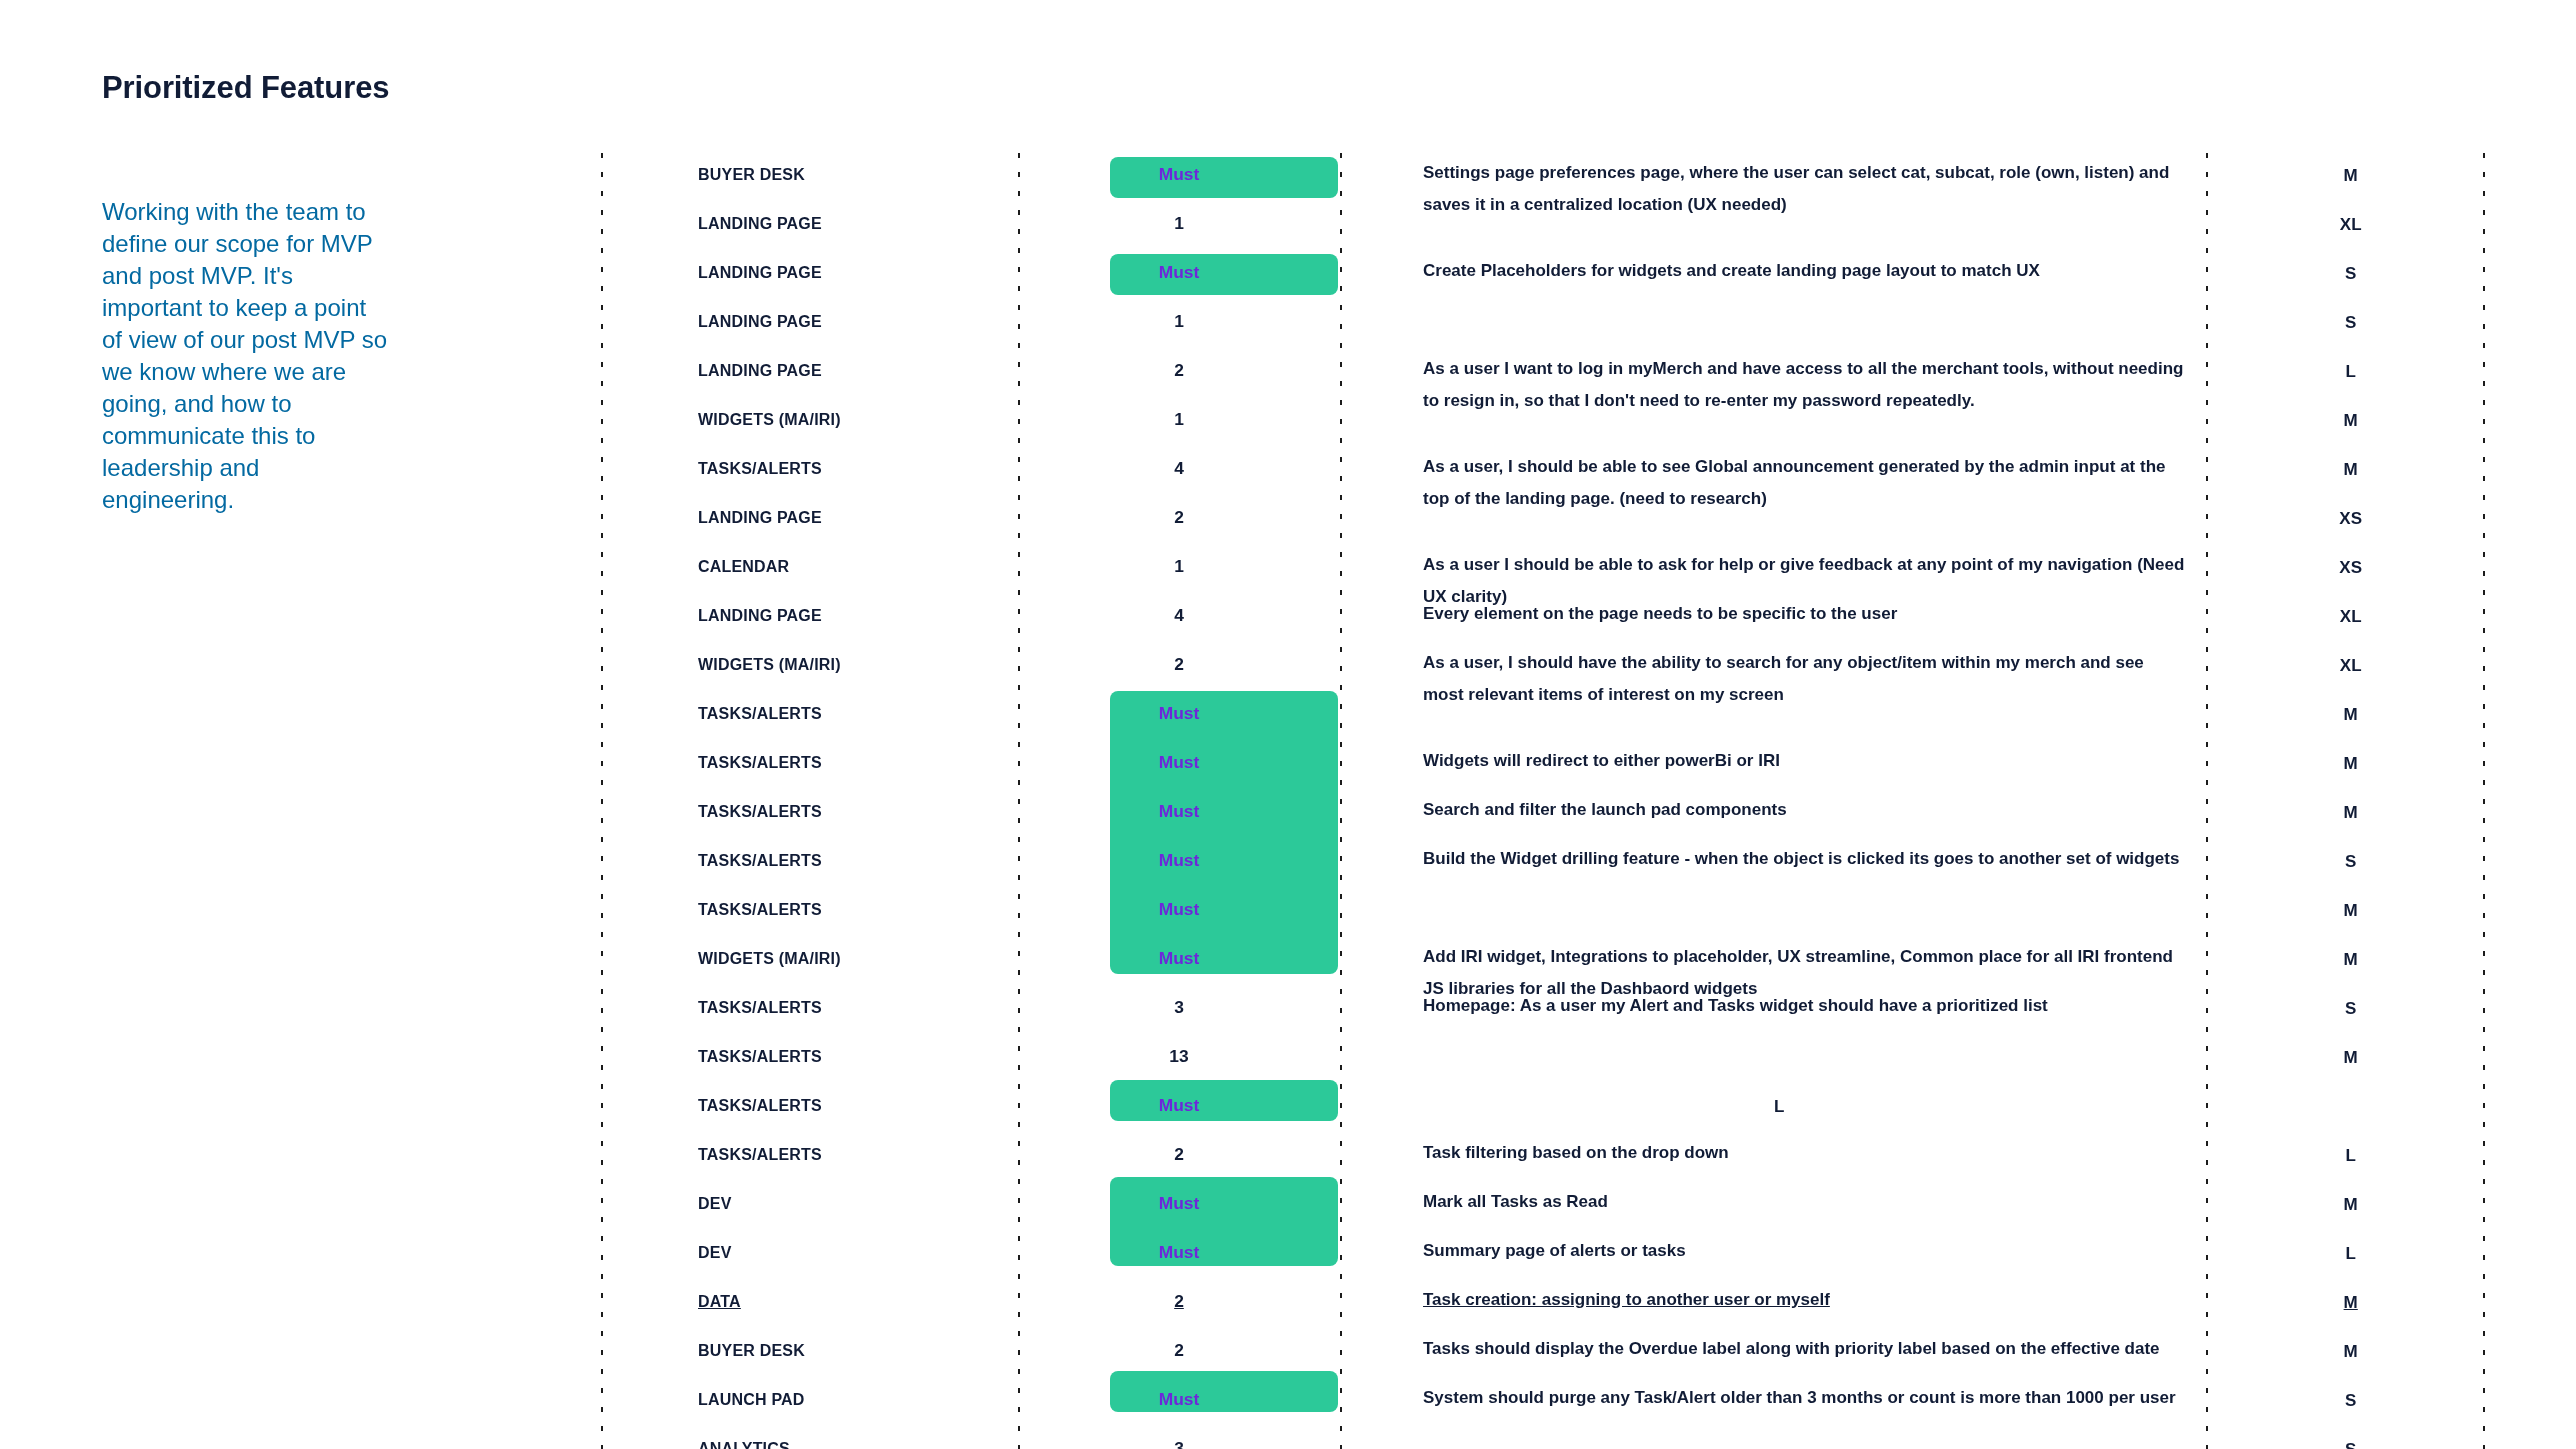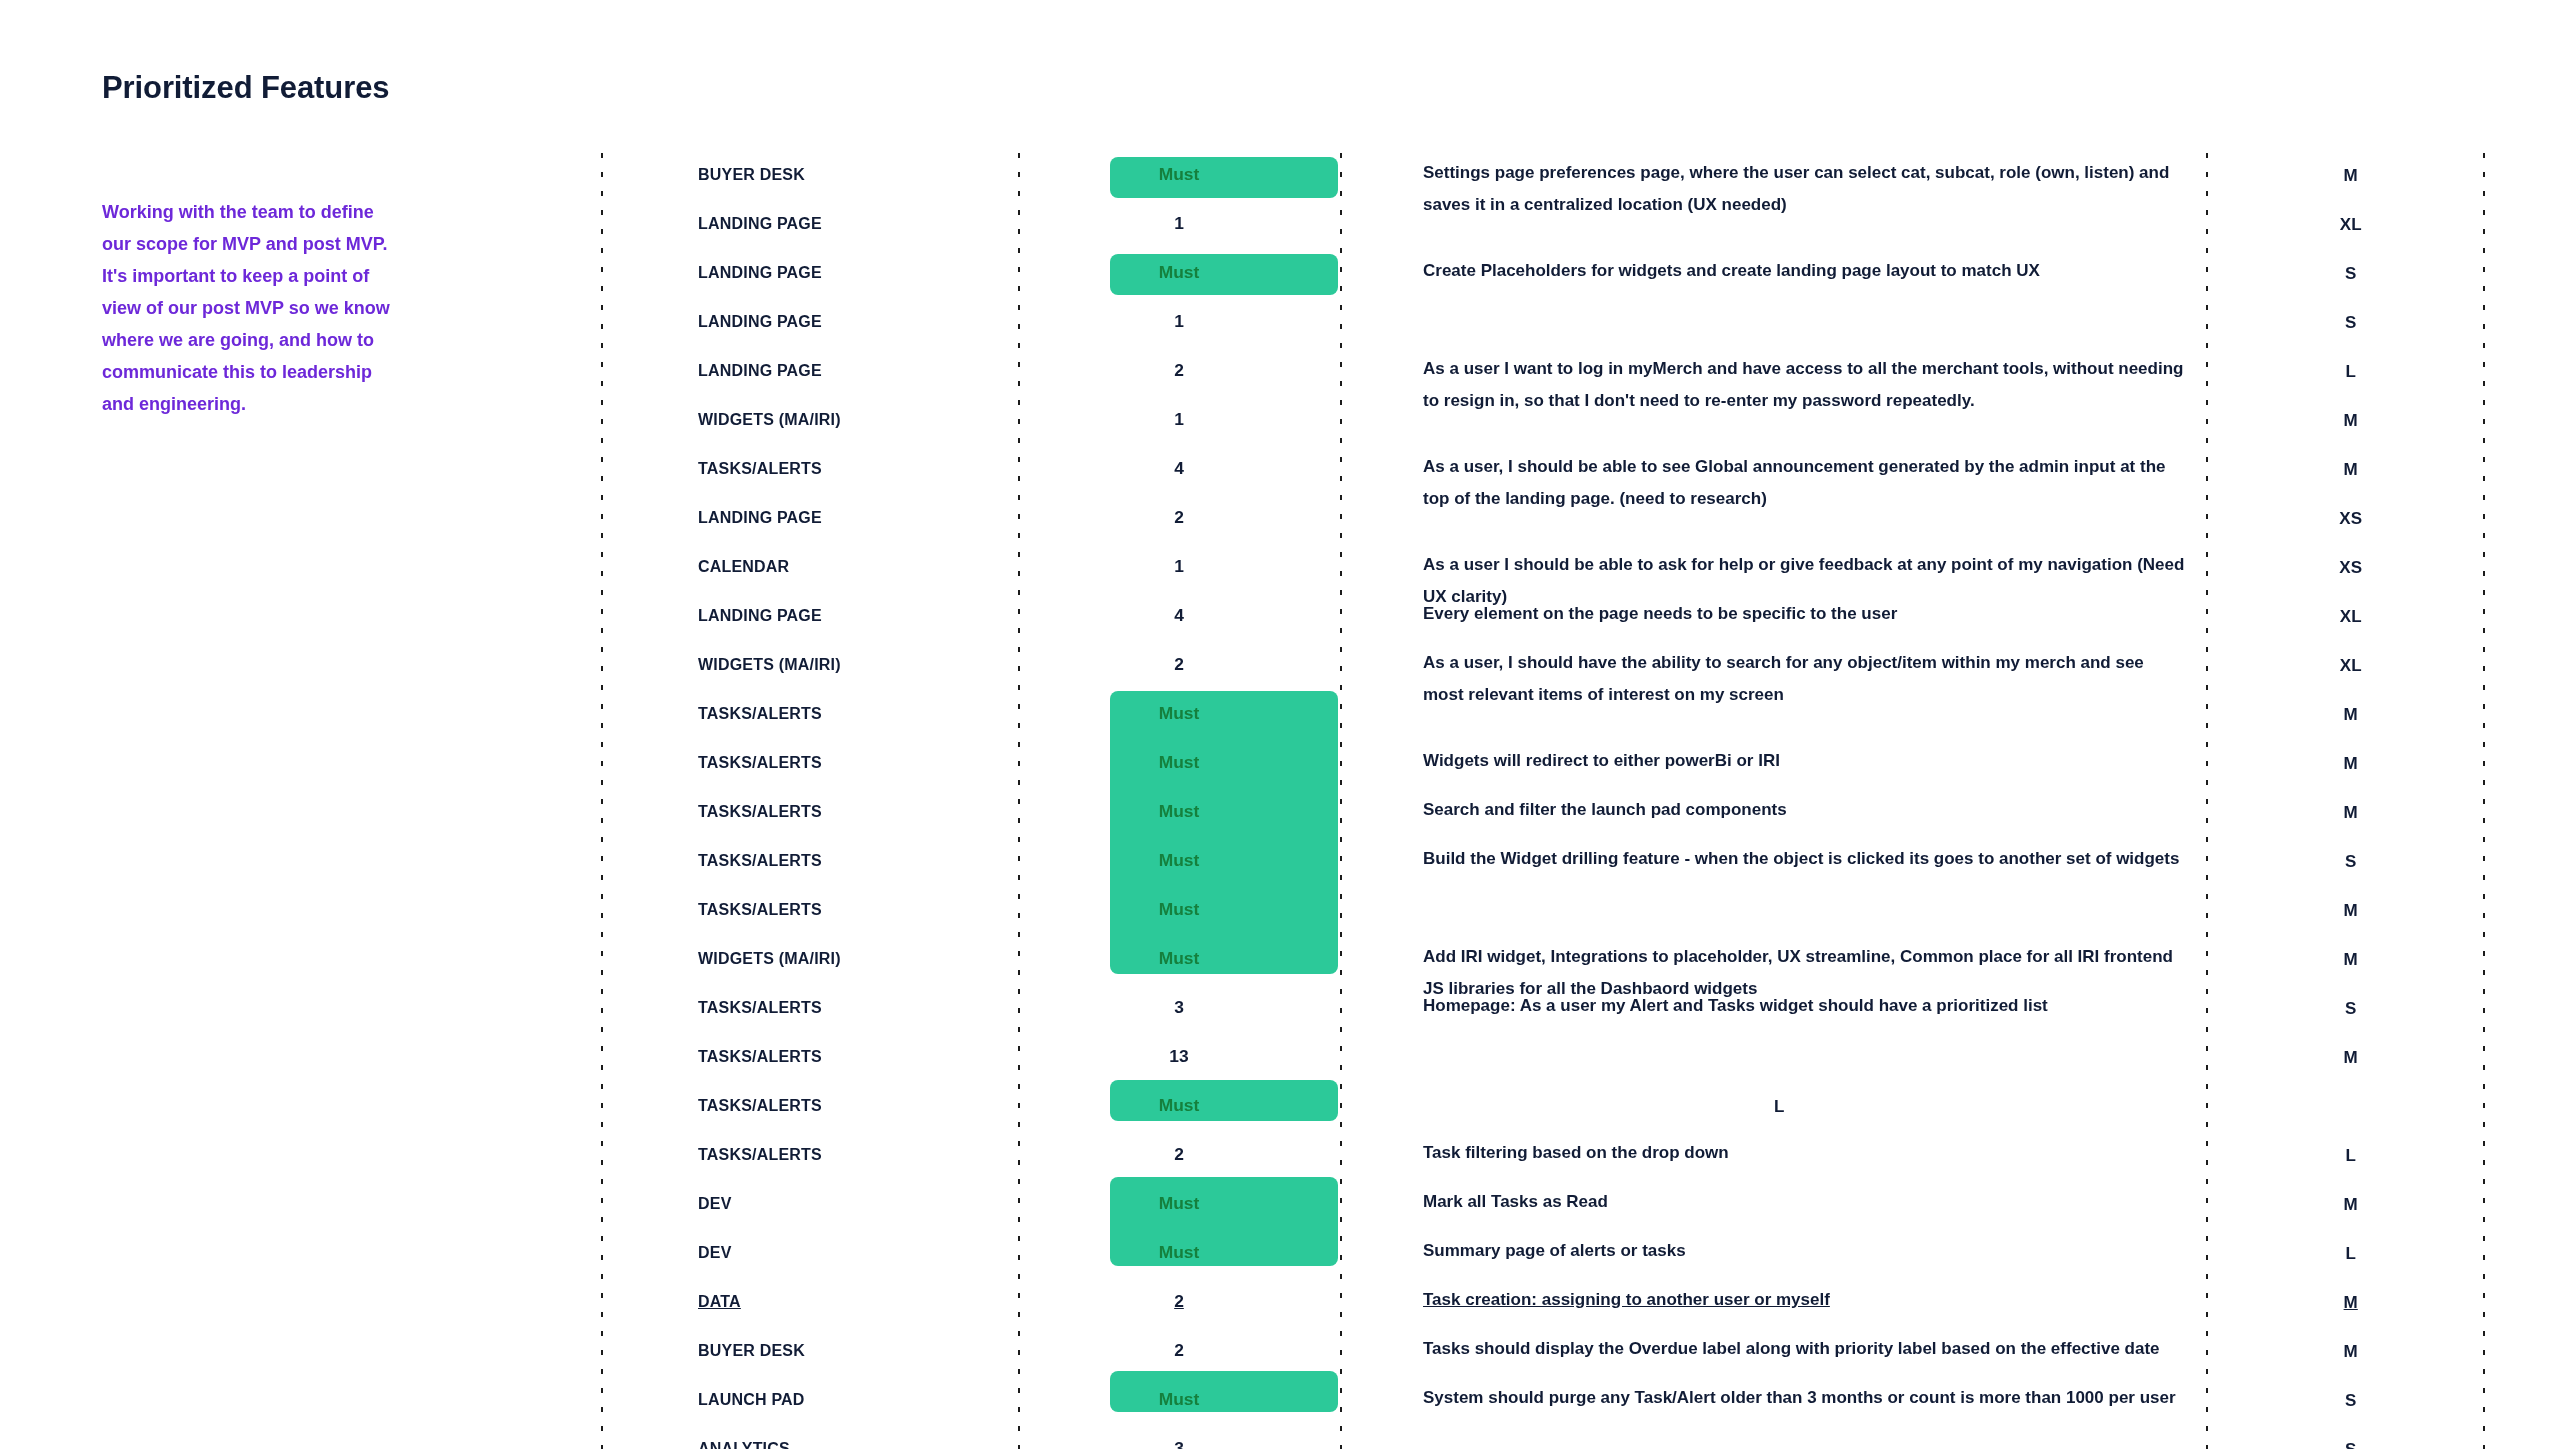--- a/index.html
+++ b/index.html
@@ -18,24 +18,24 @@
     left: 102px; top: 70px;
     font-size: 31px;
     font-weight: bold;
     letter-spacing: -0.1px;
     color: #111c36;
   }
   .intro {
     position: absolute;
     left: 102px; top: 196px;
     width: 288px;
-    font-size: 18px;
+    font-size: 24px;
     line-height: 32px;
-    font-weight: 700;
-    color: #6d28d9;
+    font-weight: 400;
+    color: #0369a1;
   }
 
   
   .vrule {
     position: absolute;
     top: 153px;
     width: 2px;
     height: 1296px;
     background-image: linear-gradient(to bottom, #1b1b1b 0 4.7px, rgba(0,0,0,0) 4.7px 100%);
     background-size: 2px 19px;
@@ -74,21 +74,21 @@
   }
   .c-pri .num {
     font-size: 17.4px;
     font-weight: 600;
     color: #111c36;
     line-height: 1;
   }
   .c-pri .must {
     font-size: 17.4px;
     font-weight: 600;
-    color: #15803d;
+    color: #6d28d9;
     line-height: 1;
     position: relative;
     z-index: 2;
     text-align: center;
   }
 
   .c-desc {
     font-size: 17px;
     line-height: 32px;
     font-weight: 600;

